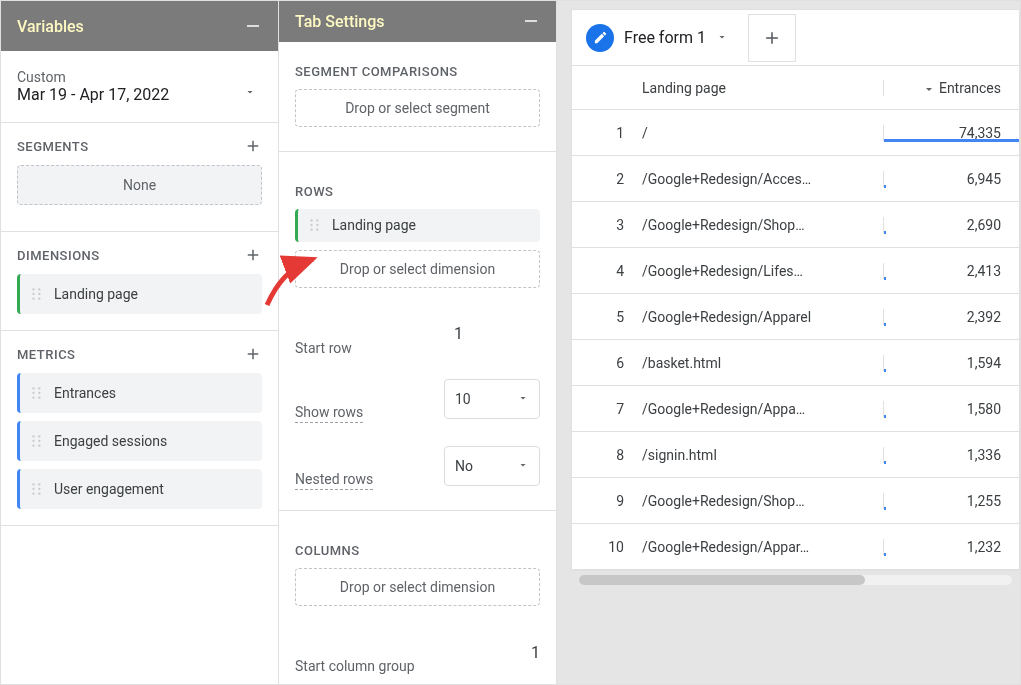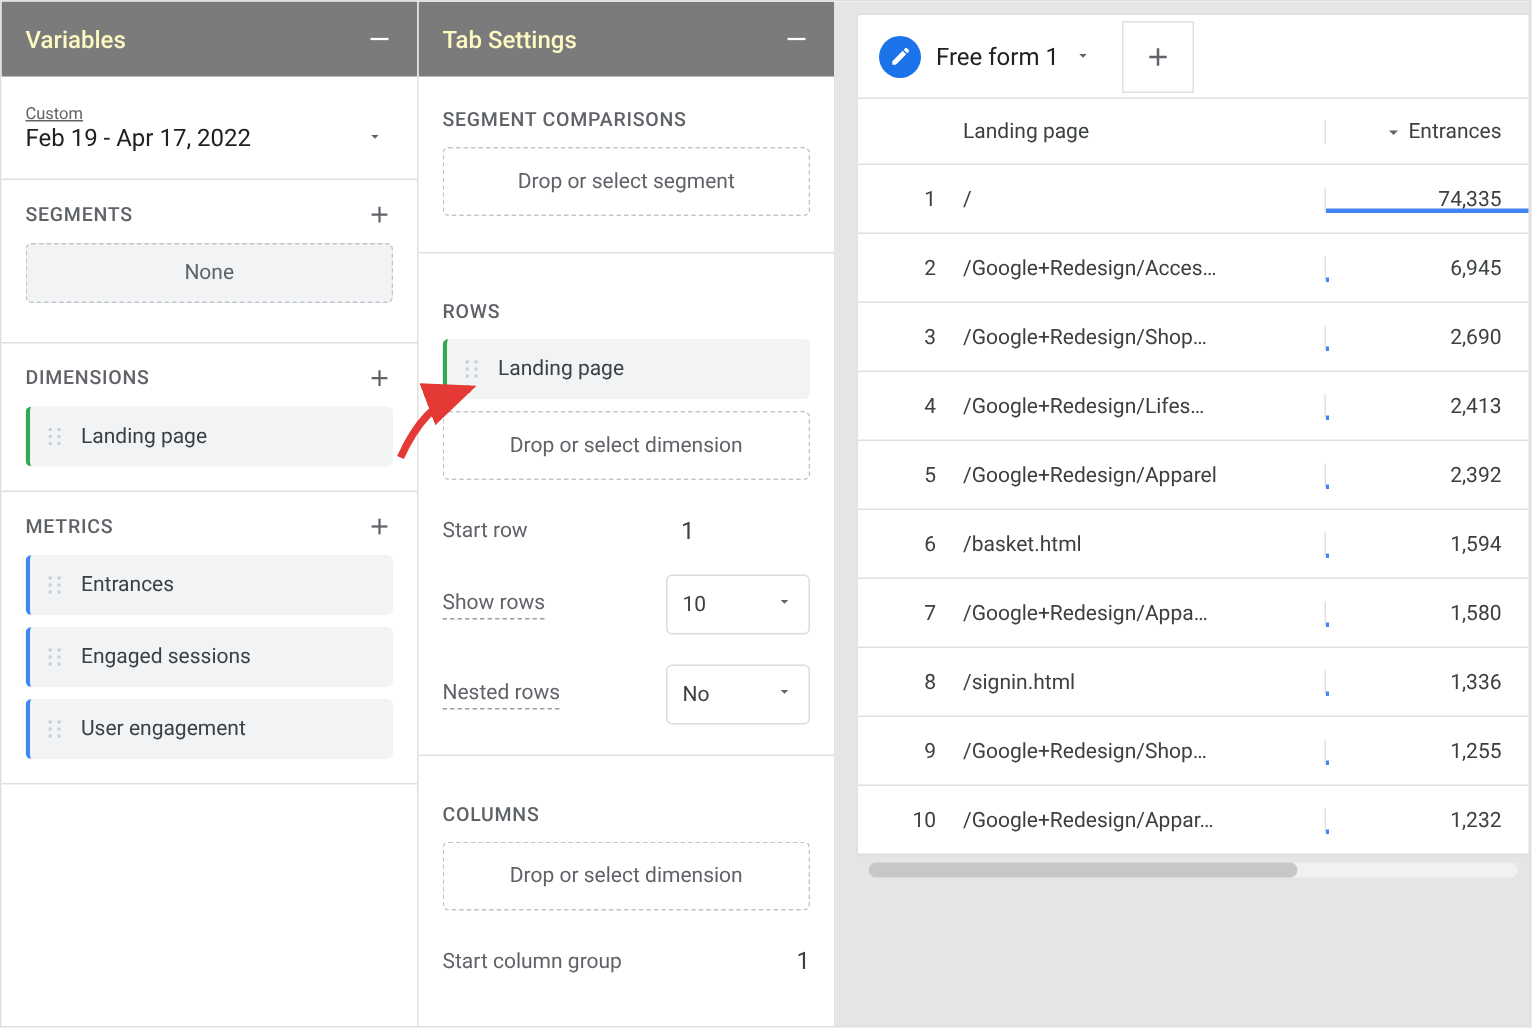--- a/index.html
+++ b/index.html
@@ -27,36 +27,36 @@
   .chip-row .grip { width:14px; height:14px; margin-right:10px; opacity:.45; }
   .chip-green { border-left:3px solid #34a853; }
   .chip-blue  { border-left:3px solid #4285f4; }
 
   .grip svg { width:14px; height:14px; display:block; }
   .grip circle { fill:#9aa0a6; }
 
   
   #col-variables { width:278px; display:flex; flex-direction:column; border-right:1px solid #e0e0e0; }
   #daterange { padding:18px 16px 18px; border-bottom:1px solid #e0e0e0; position:relative; }
-  #daterange .custom { font-size:11px; color:#5f6368;text-decoration:underline; }
+  #daterange .custom { font-size:14px; color:#5f6368; }
   #daterange .range  { font-size:16px; color:#202124; }
   #daterange .caret  { position:absolute; right:22px; top:34px; }
   .caret svg { width:12px; height:12px; fill:#5f6368; }
 
   .join-drop {
     margin:0 16px 18px; height:40px; background:#f1f3f4; border:1px dashed #c0c4c8;
     border-radius:4px; display:flex; align-items:center; justify-content:center; color:#5f6368;
   }
   .dim-sec, .met-sec, .seg-sec { border-bottom:1px solid #e0e0e0; padding-bottom:8px; }
 
   
   #col-tabsettings { width:278px; display:flex; flex-direction:column; border-right:1px solid #e0e0e0; overflow:hidden;}
   #col-tabsettings .section-head { padding-top:22px; }
   .field-row { display:flex; align-items:center; justify-content:space-between; padding:10px 16px; }
-  .field-row .lbl { color:#5f6368; }
+  .field-row .lbl { color:#5f6368;margin-top:28px; }
   .field-row .dashed { border-bottom:1px dashed #9aa0a6; padding-bottom:2px; }
   .select-box {
     border:1px solid #dadce0; border-radius:4px; height:40px; width:96px;
     display:flex; align-items:center; justify-content:space-between; padding:0 10px; color:#3c4043;
   }
   .val-plain { width:96px; text-align:left; padding-left:10px; color:#3c4043; font-size:16px; }
   hr.sep { border:none; border-top:1px solid #e0e0e0; margin:10px 0; }
 
   
   #arrow-annot { position:absolute; left:258px; top:242px; pointer-events:none; }
@@ -119,21 +119,21 @@
       <span>Variables</span>
       <span class="collapse-btn">
         <svg width="18" height="18" viewBox="0 0 24 24">
             <rect x="4" y="11" width="16" height="2" fill="#fff"></rect>
           </svg>
       </span>
     </div>
 
     <div id="daterange">
       <div class="custom">Custom</div>
-      <div class="range">Feb 19 - Apr 17, 2022</div>
+      <div class="range">Mar 19 - Apr 17, 2022</div>
       <span class="caret"><svg viewBox="0 0 24 24">
             <path d="M7 10l5 5 5-5z"></path>
           </svg></span>
     </div>
 
     <div class="seg-sec">
       <div class="section-head">
         <span>SEGMENTS</span>
         <span class="plus-btn">
           <svg width="18" height="18" viewBox="0 0 24 24">

